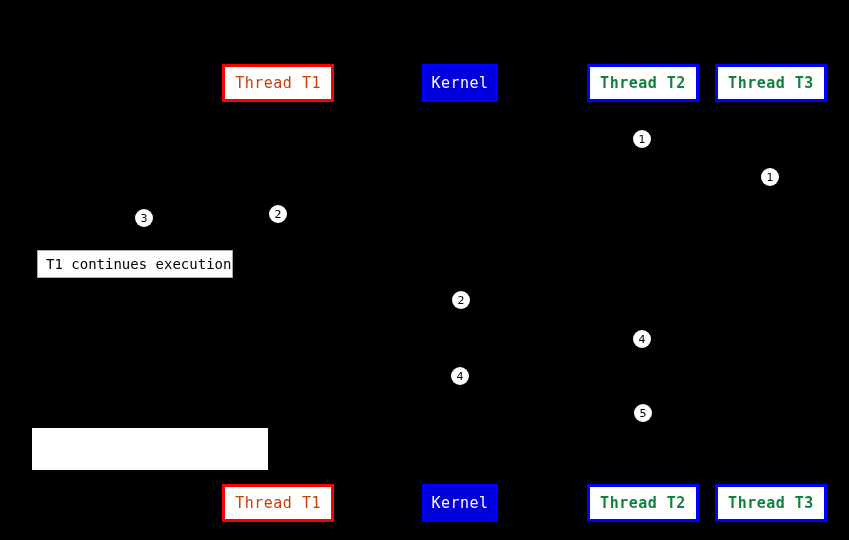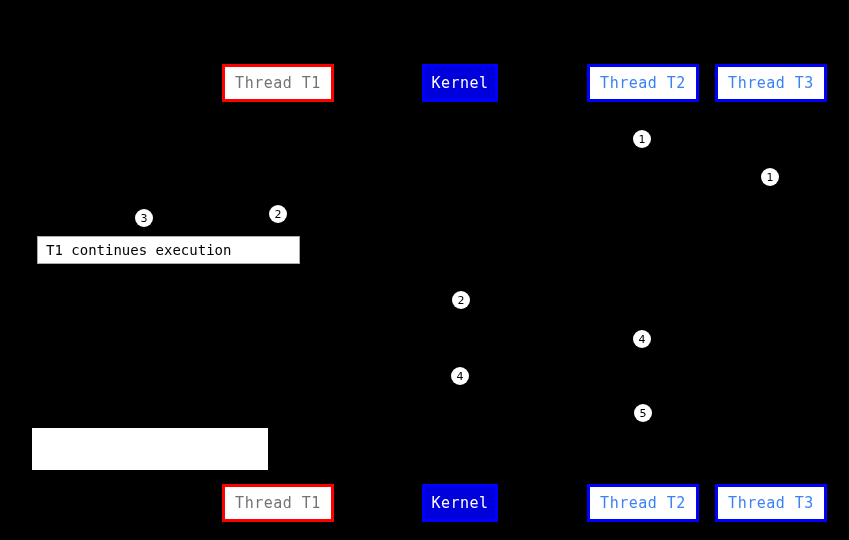--- a/index.html
+++ b/index.html
@@ -24,32 +24,34 @@
     align-items: center;
     justify-content: center;
     font-family: "DejaVu Sans Mono", monospace;
     font-size: 15px;
     letter-spacing: 0.5px;
     white-space: nowrap;
     padding: 0 10px;
   }
   .node-box.red {
     border-color: #ff0000;
-    color: #737373;
+    color: #c2410c;
+    justify-content: flex-end;
   }
   .node-box.blue {
     border-color: #0000ff;
     background: #0000dd;
     color: #ffffff;
     align-items: center;
   }
   .node-box.blue-outline {
     border-color: #0000ff;
     background: #ffffff;
-    color: #3b82f6;
+    color: #15803d;
+    font-weight: bold;
   }
   .marker {
     position: absolute;
     width: 18px;
     height: 18px;
     border-radius: 50%;
     background: #ffffff;
     color: #000000;
     font-family: "DejaVu Sans", sans-serif;
     font-size: 11px;
@@ -137,19 +139,19 @@
   <div class="marker" style="left:633px; top:330px;">
     <span>4</span>
   </div>
   <div class="marker" style="left:451px; top:367px;">
     <span>4</span>
   </div>
   <div class="marker" style="left:634px; top:404px;">
     <span>5</span>
   </div>
 
-  <div class="note" style="left:37px; top:236px; width:263px; height:28px;">
+  <div class="note" style="left:37px; top:250px; width:196px; height:28px;">
     <span>T1 continues execution</span>
   </div>
 
   <div class="blank-note" style="left:32px; top:428px; width:236px; height:42px;"></div>
 
 </div>
 
 </body></html>

